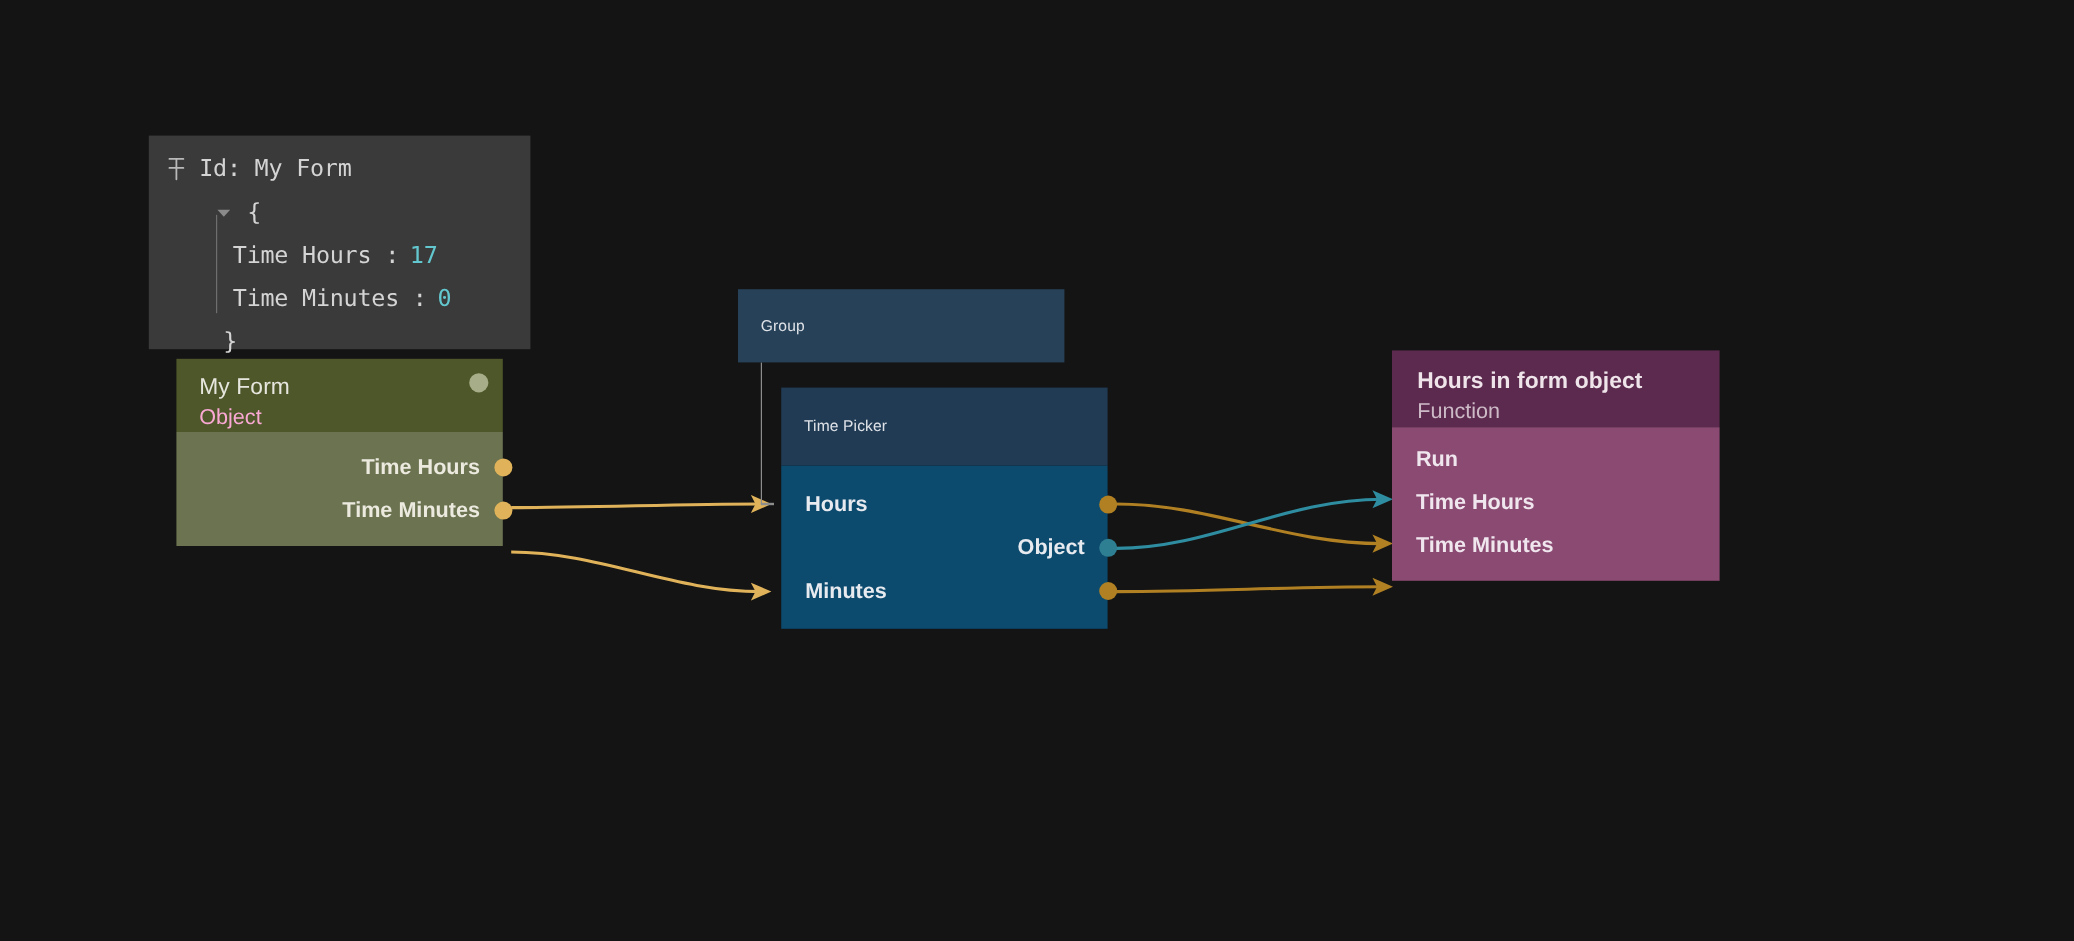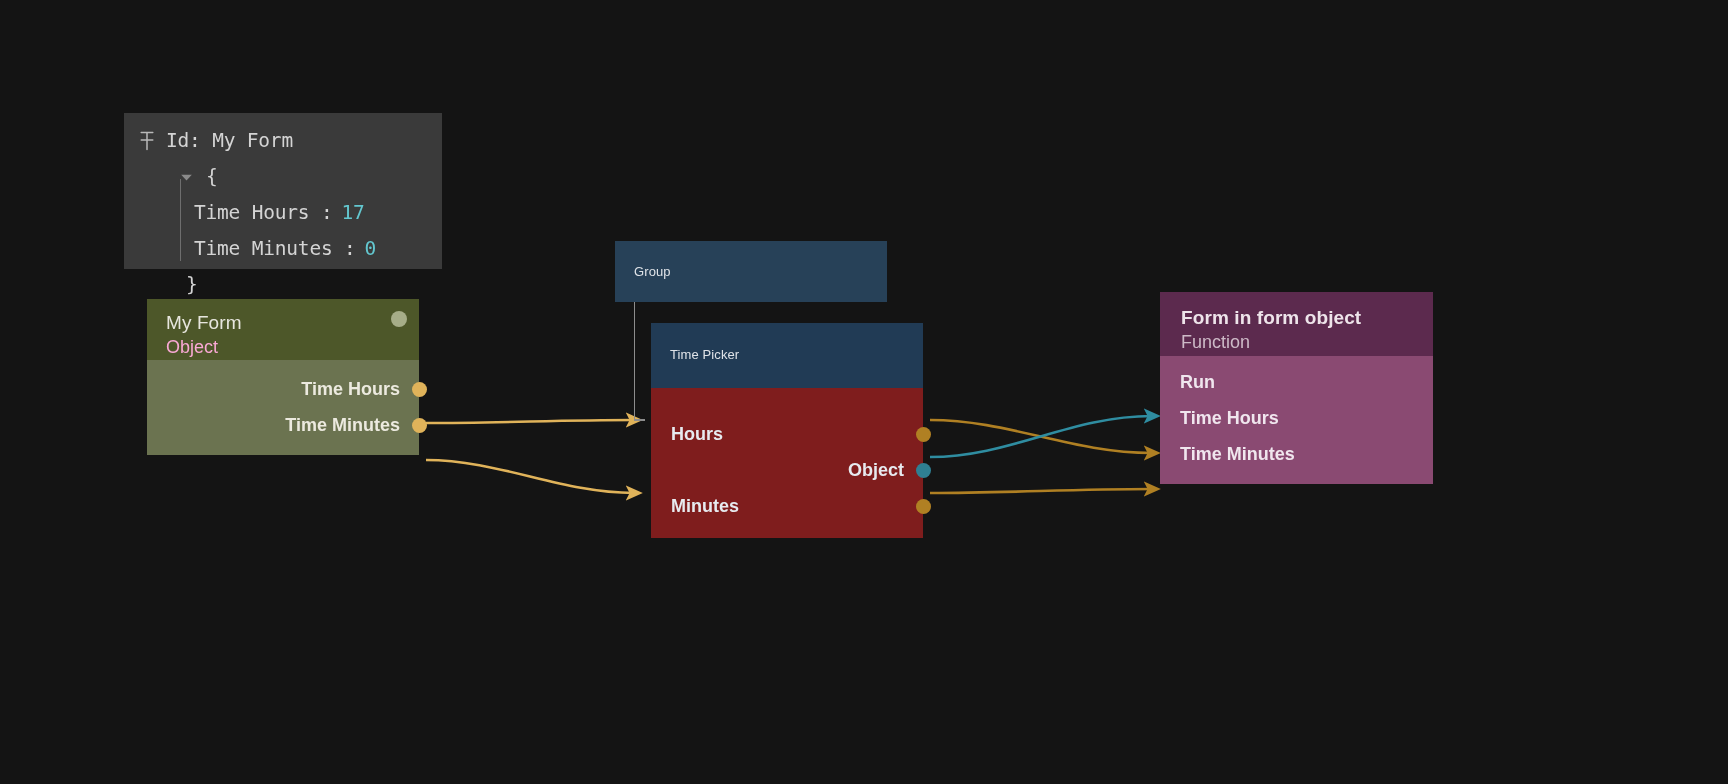--- a/index.html
+++ b/index.html
@@ -149,22 +149,22 @@
 
   
   #node-timepicker { left: 651px; top: 323px; width: 272px; }
   #node-timepicker .node-header {
     background: #213b55;
     height: 65px;
     padding-top: 19px;
   }
   #node-timepicker .node-title { color: #dfe3e8; }
   #node-timepicker .node-body {
-    background: #7f1d1d;
-    padding: 28px 0 14px 0;
+    background: #0c4a6e;
+    padding: 14px 0 14px 0;
   }
   #node-timepicker .port-label { color: #e7eaef; }
 
   
   #node-store { left: 1160px; top: 292px; width: 273px; }
   #node-store .node-header {
     background: #5c2a4e;
     height: 64px;
     padding-top: 14px;
     padding-left: 21px;
@@ -181,21 +181,21 @@
     padding: 8px 0 12px 0;
   }
   #node-store .port-label { color: #f0e6ee; }
 
   
   #inspector {
     position: absolute;
     left: 124px;
     top: 113px;
     width: 318px;
-    height: 156px;
+    height: 178px;
     background: #3a3a3a;
     z-index: 4;
     font-family: "DejaVu Sans Mono", "Liberation Mono", monospace;
     box-sizing: border-box;
     padding: 10px 0 0 0;
   }
   .insp-row {
     display: flex;
     align-items: center;
     height: 36px;
@@ -311,21 +311,21 @@
       </div>
       <div class="port-row in">
         <span class="port-label">Minutes</span>
         <span class="port-dot right" style="background:#b08023"></span>
       </div>
     </div>
   </div>
 
   <div class="node" id="node-store">
     <div class="node-header">
-      <div class="node-title">Form in form object</div>
+      <div class="node-title">Hours in form object</div>
       <div class="node-subtitle">Function</div>
     </div>
     <div class="node-body">
       <div class="port-row in">
         <span class="port-label">Run</span>
       </div>
       <div class="port-row in">
         <span class="port-label">Time Hours</span>
       </div>
       <div class="port-row in">

